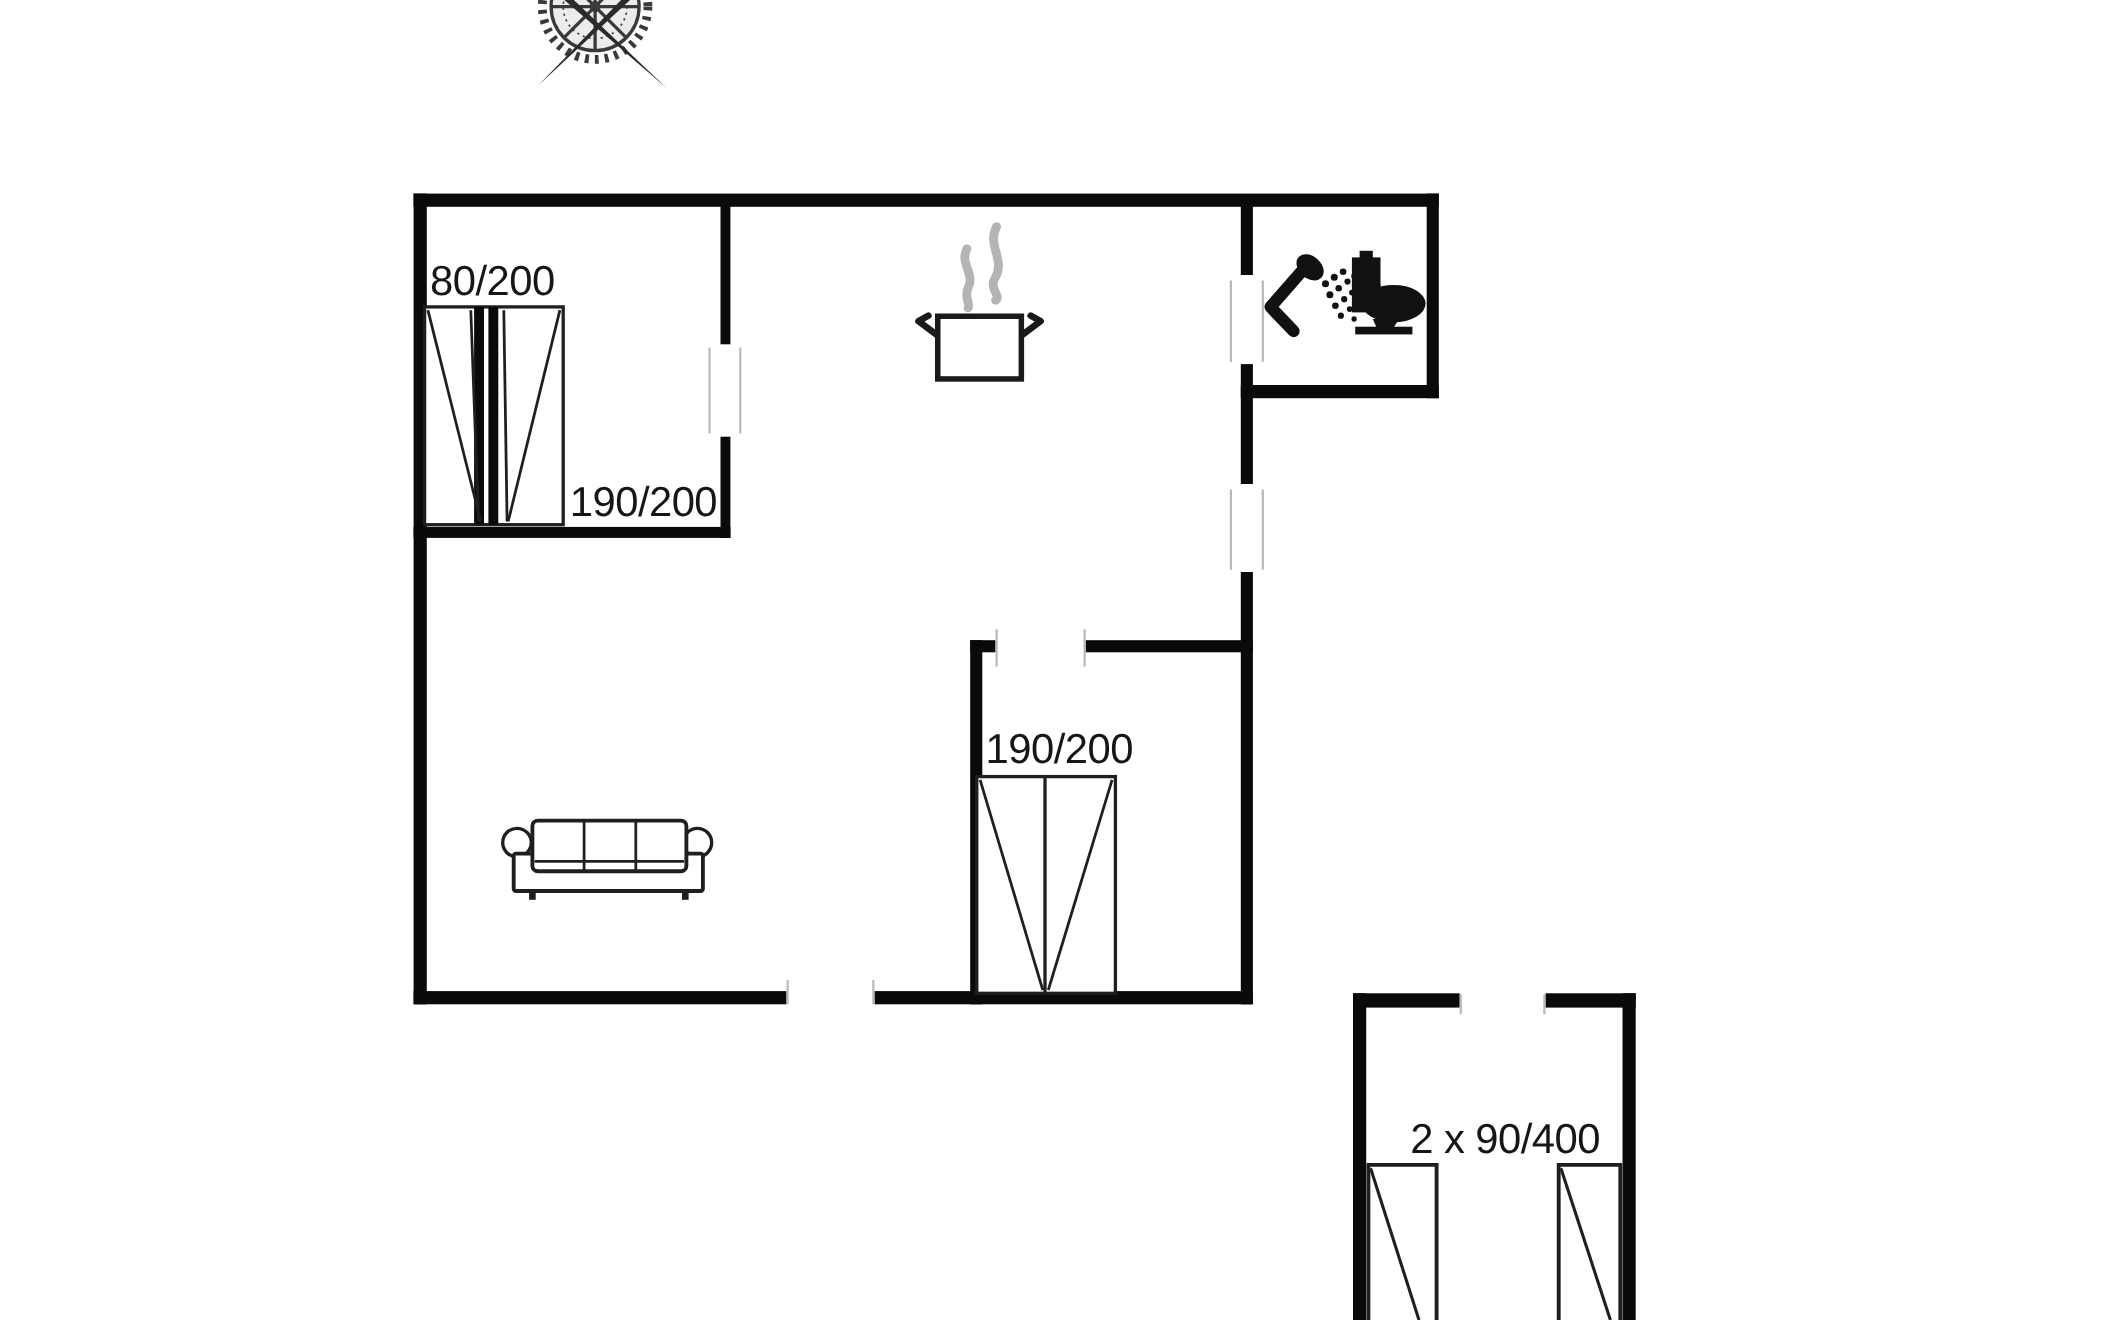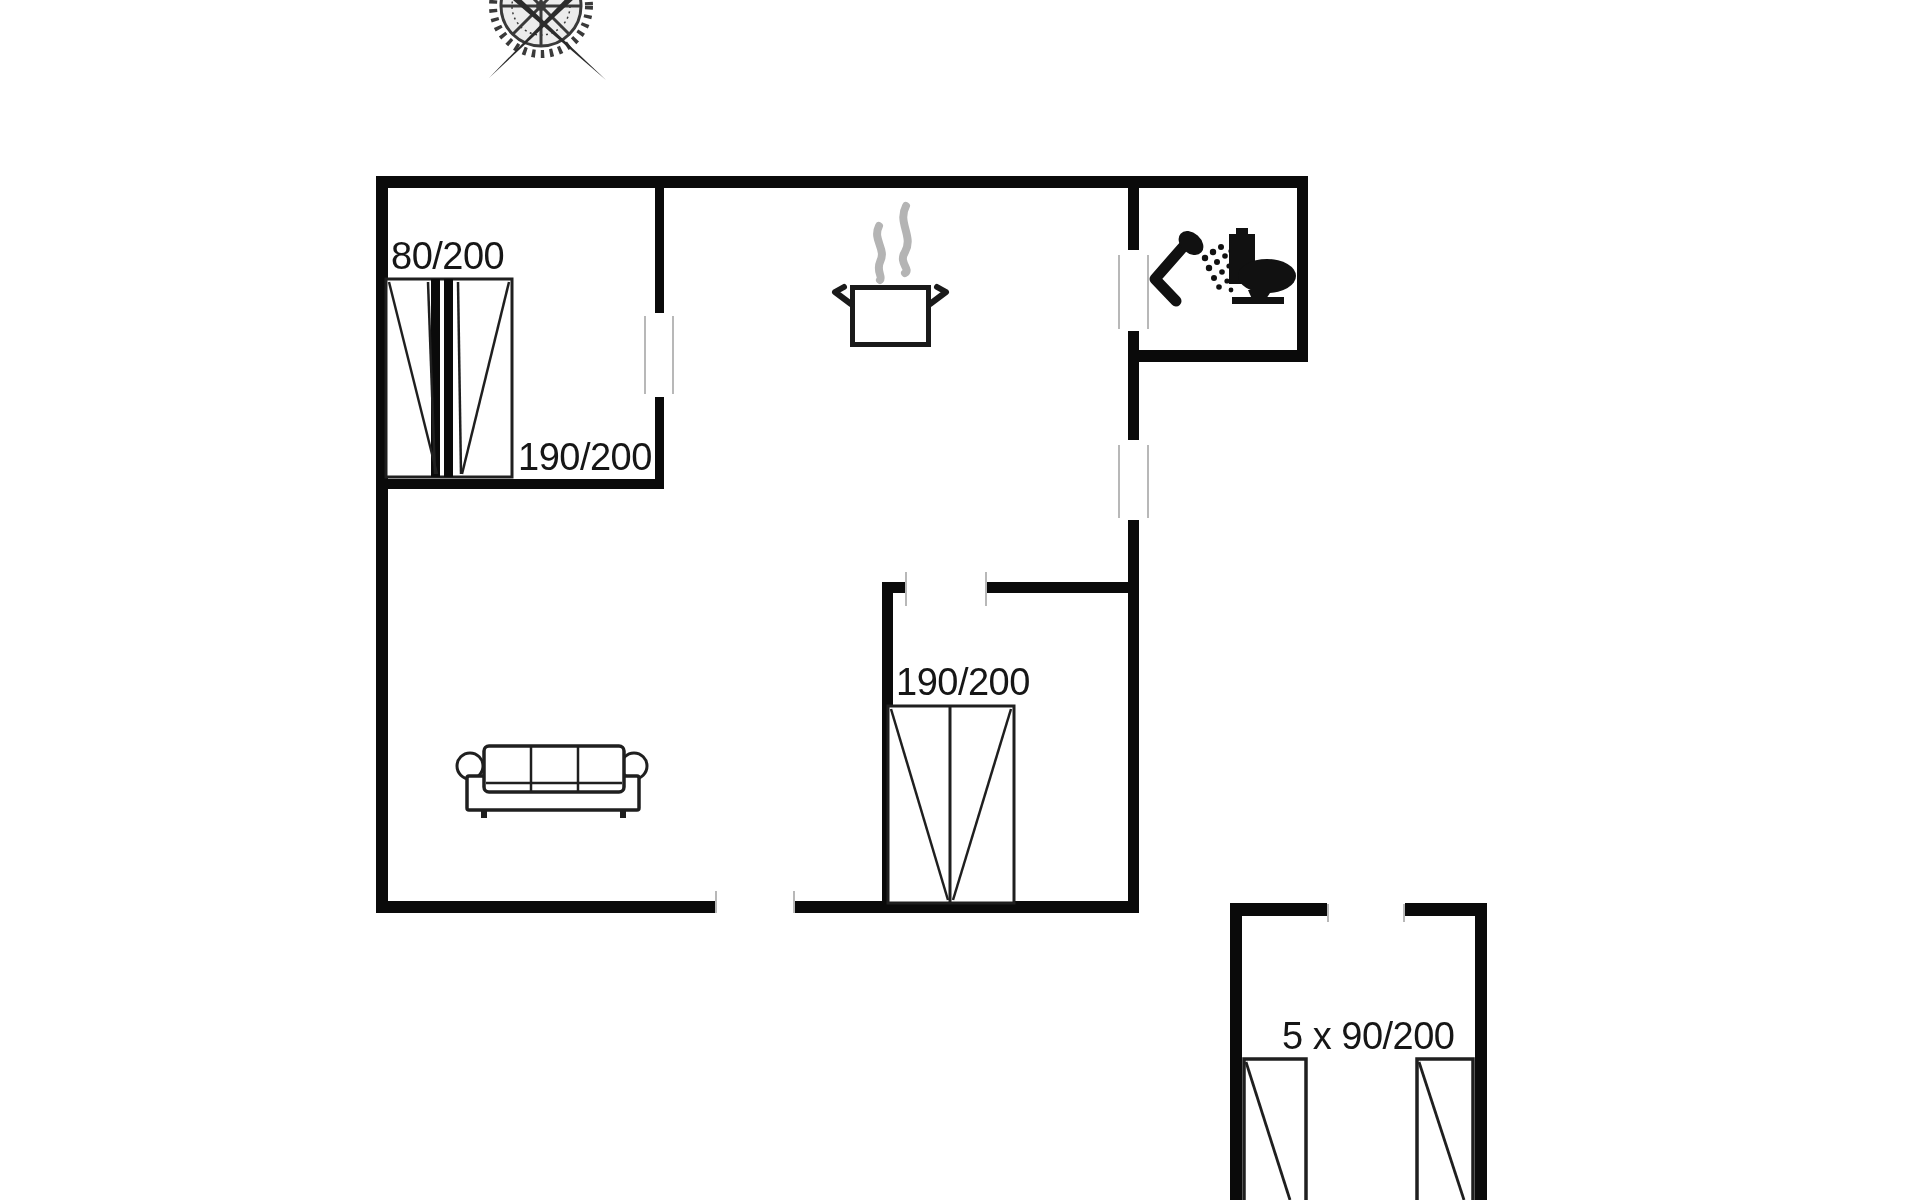--- a/index.html
+++ b/index.html
@@ -164,14 +164,14 @@
       <path d="M1244,1200 L1244,1059 L1306,1059 L1306,1200" stroke-width="3.5" fill="#ffffff"></path>
       <line x1="1246" y1="1062" x2="1290" y2="1200" stroke-width="2.8"></line>
       <path d="M1417,1200 L1417,1059 L1473,1059 L1473,1200" stroke-width="3.5" fill="#ffffff"></path>
       <line x1="1419" y1="1062" x2="1464" y2="1200" stroke-width="2.8"></line>
     </g>
   </svg>
 
   <div class="size-label lbl-80-200">80/200</div>
   <div class="size-label lbl-190-200a">190/200</div>
   <div class="size-label lbl-190-200b">190/200</div>
-  <div class="size-label lbl-2x90-200">5 x 90/200</div>
+  <div class="size-label lbl-2x90-200">2 x 90/400</div>
 </div>
 
 </body></html>

